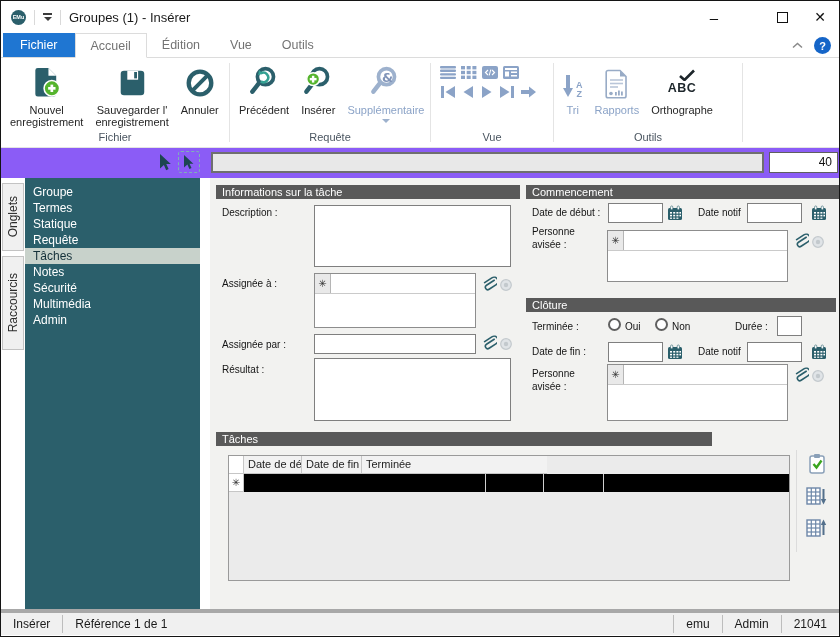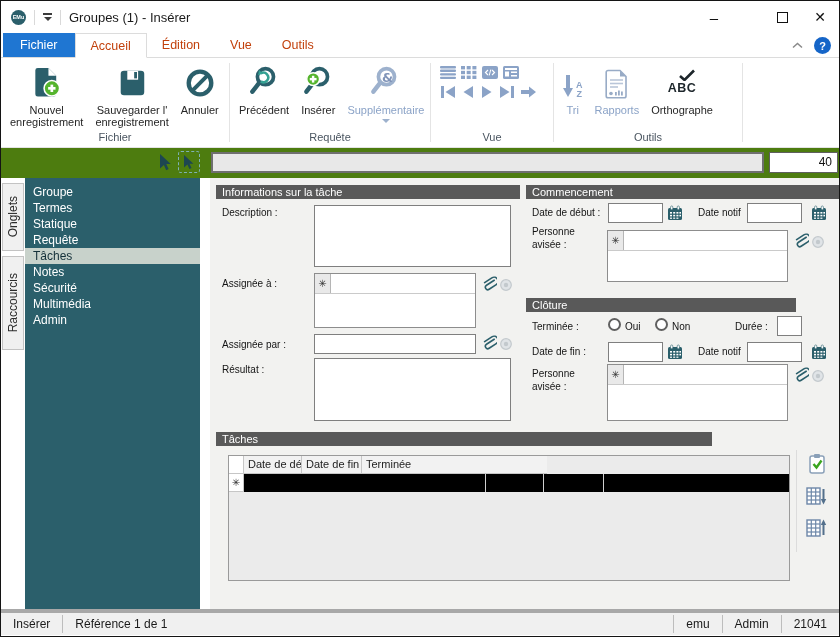--- a/index.html
+++ b/index.html
@@ -16,21 +16,21 @@
 .qat .car{width:0;height:0;border-left:4px solid transparent;border-right:4px solid transparent;border-top:4px solid #3c3c3c}
 .title{font-size:13px;color:#1a1a1a}
 .winbtn{position:absolute;top:4px;width:26px;height:24px;display:flex;align-items:center;justify-content:center;font-size:14px;color:#111}
 .winbtn.min{right:112px;font-size:15px}
 .winbtn.max{right:44px}
 .winbtn.max .box{width:11px;height:11px;border:1.4px solid #111}
 .winbtn.close{right:6px;font-size:14px}
 
 
 .tabrow{height:25px;background:#fff;border-bottom:1px solid #dcdcdc;display:flex;position:relative}
-.tab{padding:0 15px;font-size:12.5px;color:#c2410c;display:flex;align-items:center}
+.tab{padding:0 15px;font-size:12.5px;color:#737373;display:flex;align-items:center}
 .tab.backstage{background:#1f76d2;color:#fff;margin-left:2px;padding:0 17px}
 .tab.selected{background:#fff;border:1px solid #dcdcdc;border-bottom:1px solid #fff;margin-bottom:-1px}
 .tab-right{position:absolute;right:8px;top:0;height:25px;display:flex;align-items:center;gap:10px}
 .chev{width:14px;height:14px;display:flex;align-items:center;justify-content:center}
 .help{width:17px;height:17px;border-radius:50%;background:#1565c8;color:#fff;font-size:11px;font-weight:bold;display:flex;align-items:center;justify-content:center}
 
 
 .ribbon{height:90px;background:#fff;border-bottom:1px solid #e3e3e3;display:flex}
 .rgroup{display:flex;flex-direction:column;padding:0 3px}
 .rgroup .btns{display:flex;align-items:flex-start;flex:1}
@@ -43,21 +43,21 @@
 .vuegrid{display:flex;flex-direction:column;padding:8px 6px 0}
 .vrow{display:flex;gap:5px}
 .vrow+.vrow{margin-top:6px}
 .vbtn{display:flex;align-items:center;justify-content:center}
 .tri-ic{display:flex;align-items:center;gap:1px}
 .azcol{display:flex;flex-direction:column;font-size:9px;font-weight:bold;color:#8ba3c7;line-height:9px}
 .abc{font-size:12.5px;font-weight:bold;color:#1d262b;letter-spacing:.5px;line-height:12px}
 .ortho-ic{display:flex;flex-direction:column;align-items:center;gap:1px}
 
 
-.fieldbar{height:30px;background:#4d7c0f;position:relative}
+.fieldbar{height:30px;background:#8b5cf6;position:relative}
 .toolbtn{position:absolute;top:3px;width:22px;height:22px;display:flex;align-items:center;justify-content:center}
 .toolbtn.sel1{left:153px}
 .toolbtn.sel2{left:177px;border:1.5px dashed #7fb2b6;border-radius:3px}
 .sumbar{position:absolute;left:210px;top:4px;width:553px;height:21px;background:#e8e8e8;border:2px solid #6f6f6f}
 .countbox{position:absolute;left:768px;top:4px;width:69px;height:21px;background:#fff;border:1.5px solid #5f5f5f;font-size:12px;color:#111;text-align:right;padding:2px 5px 0 0}
 
 
 .bodyarea{height:431px;position:relative;background:#fff}
 .side-tab{position:absolute;left:1px;width:22px;background:#f0f0f0;border:1px solid #c3c3c3;display:flex;align-items:center;justify-content:center}
 .side-tab span{writing-mode:vertical-rl;transform:rotate(180deg);font-size:12px;color:#2b2b2b}
@@ -483,21 +483,21 @@
             <path d="M13.5 5 L7 11.5 a2.4 2.4 0 0 0 3.4 3.4 l6-6 a4 4 0 0 0 -5.7 -5.7 L4.6 9.3" fill="none" stroke="#2b5f6b" stroke-width="1.6" stroke-linecap="round" transform="rotate(12 8 9)"></path>
           </svg>
       </span>
       <span class="icbtn" style="left:611px;top:57px">
         <svg width="14" height="14">
             <circle cx="7" cy="7" r="5.3" fill="#e0e4e7" stroke="#c3c9cd" stroke-width="1.2"></circle>
             <circle cx="7" cy="7" r="2.2" fill="#c3c9cd"></circle>
           </svg>
       </span>
 
-      <div class="shead" style="left:326px;top:120px;width:270px">Clôture</div>
+      <div class="shead" style="left:326px;top:120px;width:310px">Clôture</div>
       <div class="flabel" style="left:332px;top:142px">Terminée :</div>
       <span class="radio" style="left:408px;top:140px"></span>
       <div class="flabel" style="left:425px;top:142px">Oui</div>
       <span class="radio" style="left:455px;top:140px"></span>
       <div class="flabel" style="left:472px;top:142px">Non</div>
       <div class="flabel" style="left:535px;top:142px">Durée :</div>
       <input class="tbox" style="left: 577px; top: 138px; width: 25px; height: 20px;">
 
       <div class="flabel" style="left:332px;top:167px">Date de fin :</div>
       <input class="tbox" style="left: 408px; top: 164px; width: 55px; height: 20px;">

